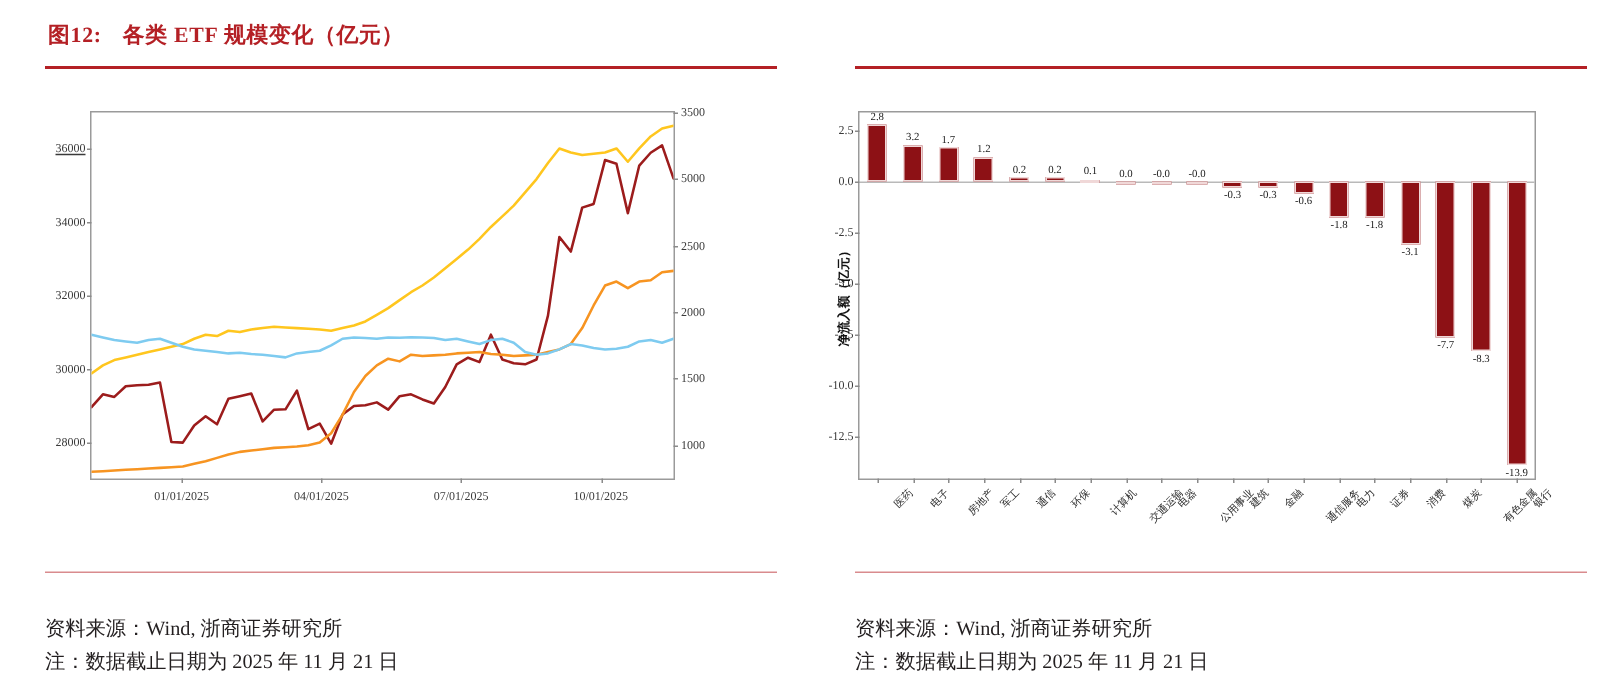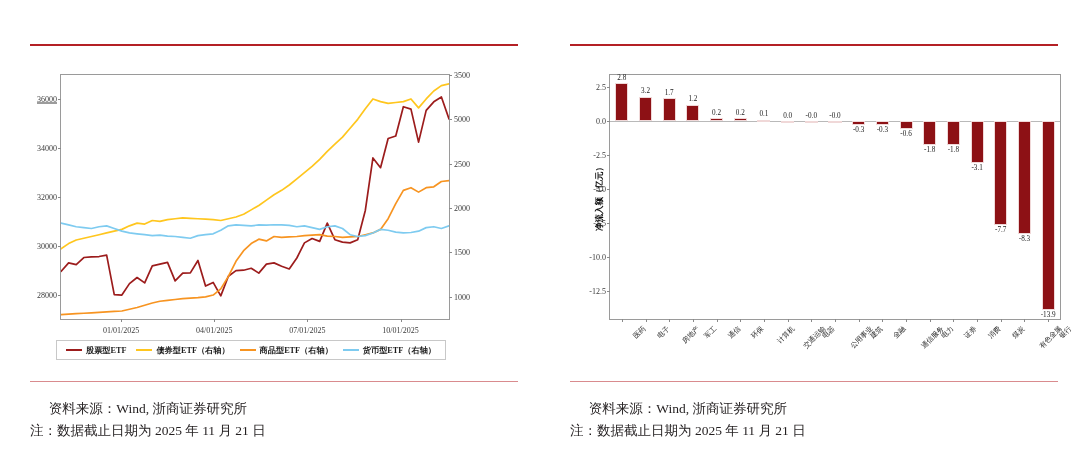--- a/index.html
+++ b/index.html
@@ -29,24 +29,23 @@
   .rule-top {
     position: absolute; left: 30px; right: 22px; top: 44px;
     height: 1.6px; background: #b42025;
   }
   .rule-bottom {
     position: absolute; left: 30px; right: 22px; top: 381px;
     height: 1.2px; background: #d98b8e;
   }
 
   .footer {
-    position: absolute; left: 30px; top: 398px;
+    position: absolute; left: 30px; top: 408px;
     font-size: 13.5px; color: #231f20; line-height: 1.65;
     white-space: nowrap;
-    text-align: center;
   }
 
   
   .plot-frame {
     position: absolute;
     border: 1.2px solid #9a9a9a;
     background: #fff;
   }
 
   .tick-label {
@@ -69,21 +68,21 @@
     width: 390px; height: 20px;
     border: 1px solid #c8c8c8; background: #fff;
     display: flex; align-items: center; justify-content: space-around;
     padding: 0 4px;
   }
   .legend-item { display: flex; align-items: center; gap: 4px; white-space: nowrap; }
   .legend-swatch { width: 16px; height: 2.4px; display: block; }
   .legend-text { font-size: 8.2px; color: #1a1a1a; font-weight: bold; }
 
   
-  #bar-plot { left: 32px; top: 74px; width: 452px; height: 246px; margin-left: 37px; }
+  #bar-plot { left: 32px; top: 74px; width: 452px; height: 246px; }
   .bars-layer { position: absolute; inset: 0; }
   .bar {
     position: absolute;
     background: #8d1115;
     border: 0.6px solid #f0d8d8;
   }
   .bar-value {
     position: absolute;
     font-size: 7.2px; color: #1a1a1a;
     white-space: nowrap; transform: translateX(-50%);
@@ -104,20 +103,23 @@
     transform-origin: center center;
   }
   .zero-line { position: absolute; height: 0.8px; background: #b9b9b9; left: 0; right: 0; }
 </style>
 </head>
 <body>
 
 <div class="page">
 
   <div class="panel panel-left">
+    <div class="fig-title">
+      <span class="num">图12:</span><span>各类 ETF 规模变化（亿元）</span>
+    </div>
     <div class="rule-top"></div>
 
     <div class="plot-frame" id="line-plot">
         <div class="tick-label ylab-left" style="top: 219.6px;">28000</div>
         <div class="tick-mark" style="left: -3px; top: 219.6px; width: 3px; height: 1px;"></div>
         <div class="tick-label ylab-left" style="top: 170.8px;">30000</div>
         <div class="tick-mark" style="left: -3px; top: 170.8px; width: 3px; height: 1px;"></div>
         <div class="tick-label ylab-left" style="top: 122px; margin-left: 36px;">32000</div>
         <div class="tick-mark" style="left: -3px; top: 122px; width: 3px; height: 1px;"></div>
         <div class="tick-label ylab-left" style="top: 73.2px;">34000</div>
@@ -145,38 +147,20 @@
         <div class="tick-label xlab-line" style="left: 339.5px;">10/01/2025</div>
         <div class="tick-mark" style="left: 339.5px; top: 244px; width: 1px; height: 3px;"></div>
         <svg width="388" height="244" style="position: absolute; left: 0px; top: 0px;">
           <polyline points="0,196.42 7.607843137254902,187.88 15.215686274509803,189.588 22.823529411764707,182.512 30.431372549019606,181.78 38.03921568627451,181.536 45.64705882352941,180.072 53.254901960784316,219.6 60.86274509803921,220.088 68.47058823529412,208.62 76.07843137254902,202.51999999999998 83.68627450980392,207.888 91.29411764705883,190.808 98.90196078431372,189.1 106.50980392156863,187.392 114.11764705882354,205.936 121.72549019607843,198.12800000000001 129.33333333333331,197.884 136.94117647058823,185.44 144.54901960784315,211.06 152.15686274509804,207.4 159.76470588235293,220.82 167.37254901960785,201.29999999999998 174.98039215686273,195.68800000000002 182.58823529411765,195.20000000000002 190.19607843137254,193.24800000000002 197.80392156862743,198.12800000000001 205.41176470588235,189.1 213.01960784313727,187.88 220.62745098039215,191.29600000000002 228.23529411764707,193.98000000000002 235.84313725490193,183 243.45098039215685,167.87199999999999 251.05882352941177,163.48 258.66666666666663,166.408 266.27450980392155,148.108 273.88235294117646,164.70000000000002 281.4901960784314,167.14000000000001 289.0980392156863,167.87199999999999 296.70588235294116,164.70000000000002 304.3137254901961,135.42 311.921568627451,82.96 319.52941176470586,92.72 327.1372549019608,63.440000000000005 334.7450980392157,61 342.35294117647055,31.720000000000002 349.96078431372547,34.160000000000004 357.5686274509804,67.10000000000001 365.1764705882353,35.38 372.7843137254902,26.839999999999996 380.3921568627451,21.959999999999994 388,43.92000000000001" fill="none" stroke="#9c1c1c" stroke-width="1.7" stroke-linejoin="round" stroke-linecap="round"></polyline>
           <polyline points="0,173.90545454545452 7.607843137254902,168.5818181818182 15.215686274509803,165.03272727272727 22.823529411764707,163.2581818181818 30.431372549019606,161.48363636363638 38.03921568627451,159.70909090909092 45.64705882352941,157.93454545454543 53.254901960784316,156.16 60.86274509803921,154.38545454545456 68.47058823529412,150.83636363636364 76.07843137254902,148.17454545454547 83.68627450980392,149.06181818181815 91.29411764705883,145.5127272727273 98.90196078431372,146.4 106.50980392156863,144.62545454545455 114.11764705882354,143.73818181818183 121.72549019607843,142.85090909090908 129.33333333333331,143.29454545454544 136.94117647058823,143.73818181818183 144.54901960784315,144.18181818181816 152.15686274509804,144.62545454545455 159.76470588235293,145.5127272727273 167.37254901960785,143.73818181818183 174.98039215686273,141.96363636363637 182.58823529411765,139.3018181818182 190.19607843137254,134.86545454545455 197.80392156862743,130.42909090909092 205.41176470588235,125.10545454545453 213.01960784313727,119.7818181818182 220.62745098039215,115.34545454545456 228.23529411764707,110.02181818181819 235.84313725490193,103.81090909090908 243.45098039215685,97.60000000000001 251.05882352941177,91.3890909090909 258.66666666666663,84.2909090909091 266.27450980392155,76.30545454545455 273.88235294117646,69.20727272727274 281.4901960784314,62.1090909090909 289.0980392156863,53.23636363636363 296.70588235294116,44.36363636363635 304.3137254901961,33.71636363636364 311.921568627451,23.956363636363626 319.52941176470586,26.618181818181828 327.1372549019608,28.392727272727267 334.7450980392157,27.505454545454533 342.35294117647055,26.618181818181828 349.96078431372547,23.956363636363626 357.5686274509804,32.8290909090909 365.1764705882353,23.956363636363626 372.7843137254902,15.970909090909085 380.3921568627451,10.647272727272714 388,8.872727272727275" fill="none" stroke="#ffc61e" stroke-width="1.7" stroke-linejoin="round" stroke-linecap="round"></polyline>
           <polyline points="0,239.56363636363636 7.607843137254902,239.12 15.215686274509803,238.67636363636362 22.823529411764707,238.23272727272726 30.431372549019606,237.7890909090909 38.03921568627451,237.34545454545454 45.64705882352941,236.9018181818182 53.254901960784316,236.45818181818183 60.86274509803921,236.01454545454547 68.47058823529412,234.23999999999998 76.07843137254902,232.46545454545455 83.68627450980392,230.24727272727273 91.29411764705883,228.0290909090909 98.90196078431372,226.25454545454545 106.50980392156863,225.3672727272727 114.11764705882354,224.48000000000002 121.72549019607843,223.59272727272727 129.33333333333331,223.14909090909092 136.94117647058823,222.70545454545456 144.54901960784315,221.8181818181818 152.15686274509804,220.04363636363638 159.76470588235293,213.83272727272725 167.37254901960785,201.4109090909091 174.98039215686273,186.32727272727274 182.58823529411765,175.68 190.19607843137254,168.5818181818182 197.80392156862743,164.14545454545456 205.41176470588235,165.92 213.01960784313727,161.48363636363638 220.62745098039215,162.3709090909091 228.23529411764707,161.9272727272727 235.84313725490193,161.48363636363638 243.45098039215685,160.59636363636363 251.05882352941177,160.15272727272728 258.66666666666663,159.70909090909092 266.27450980392155,161.04 273.88235294117646,161.48363636363638 281.4901960784314,162.3709090909091 289.0980392156863,161.9272727272727 296.70588235294116,161.48363636363638 304.3137254901961,159.70909090909092 311.921568627451,157.93454545454543 319.52941176470586,154.38545454545456 327.1372549019608,143.73818181818183 334.7450980392157,128.65454545454548 342.35294117647055,115.34545454545456 349.96078431372547,112.68363636363635 357.5686274509804,117.11999999999999 365.1764705882353,112.68363636363635 372.7843137254902,111.79636363636362 380.3921568627451,106.47272727272728 388,105.58545454545455" fill="none" stroke="#f79421" stroke-width="1.7" stroke-linejoin="round" stroke-linecap="round"></polyline>
           <polyline points="0,148.17454545454547 7.607843137254902,149.9490909090909 15.215686274509803,151.72363636363636 22.823529411764707,152.6109090909091 30.431372549019606,153.49818181818182 38.03921568627451,151.72363636363636 45.64705882352941,150.83636363636364 53.254901960784316,153.49818181818182 60.86274509803921,156.16 68.47058823529412,157.93454545454543 76.07843137254902,158.82181818181817 83.68627450980392,159.70909090909092 91.29411764705883,160.59636363636363 98.90196078431372,160.15272727272728 106.50980392156863,161.04 114.11764705882354,161.48363636363638 121.72549019607843,162.3709090909091 129.33333333333331,163.2581818181818 136.94117647058823,160.59636363636363 144.54901960784315,159.70909090909092 152.15686274509804,158.82181818181817 159.76470588235293,155.27272727272728 167.37254901960785,150.83636363636364 174.98039215686273,149.9490909090909 182.58823529411765,150.39272727272729 190.19607843137254,150.83636363636364 197.80392156862743,149.9490909090909 205.41176470588235,150.12654545454544 213.01960784313727,149.77163636363636 220.62745098039215,149.9490909090909 228.23529411764707,150.39272727272729 235.84313725490193,151.72363636363636 243.45098039215685,150.83636363636364 251.05882352941177,152.6109090909091 258.66666666666663,154.38545454545456 266.27450980392155,151.72363636363636 273.88235294117646,150.83636363636364 281.4901960784314,153.49818181818182 289.0980392156863,159.70909090909092 296.70588235294116,161.48363636363638 304.3137254901961,160.59636363636363 311.921568627451,157.93454545454543 319.52941176470586,154.38545454545456 327.1372549019608,155.27272727272728 334.7450980392157,157.0472727272727 342.35294117647055,157.93454545454543 349.96078431372547,157.4909090909091 357.5686274509804,156.16 365.1764705882353,152.6109090909091 372.7843137254902,151.72363636363636 380.3921568627451,153.49818181818182 388,150.83636363636364" fill="none" stroke="#7ecbf0" stroke-width="1.7" stroke-linejoin="round" stroke-linecap="round"></polyline>
         </svg>
       </div>
 
-    <div class="legend-box">
-        <div class="legend-item">
-          <span class="legend-swatch" style="background: rgb(156, 28, 28);"></span>
-          <span class="legend-text">股票型ETF</span>
-        </div>
-        <div class="legend-item">
-          <span class="legend-swatch" style="background: rgb(255, 198, 30);"></span>
-          <span class="legend-text">债券型ETF（右轴）</span>
-        </div>
-        <div class="legend-item">
-          <span class="legend-swatch" style="background: rgb(247, 148, 33);"></span>
-          <span class="legend-text">商品型ETF（右轴）</span>
-        </div>
-        <div class="legend-item">
-          <span class="legend-swatch" style="background: rgb(126, 203, 240);"></span>
-          <span class="legend-text">货币型ETF（右轴）</span>
-        </div>
-      </div>
 
     <div class="rule-bottom"></div>
     <div class="footer">
       <div>资料来源：Wind, 浙商证券研究所</div>
       <div>注：数据截止日期为 2025 年 11 月 21 日</div>
     </div>
   </div>
 
   <div class="panel panel-right">
     <div class="rule-top"></div>

